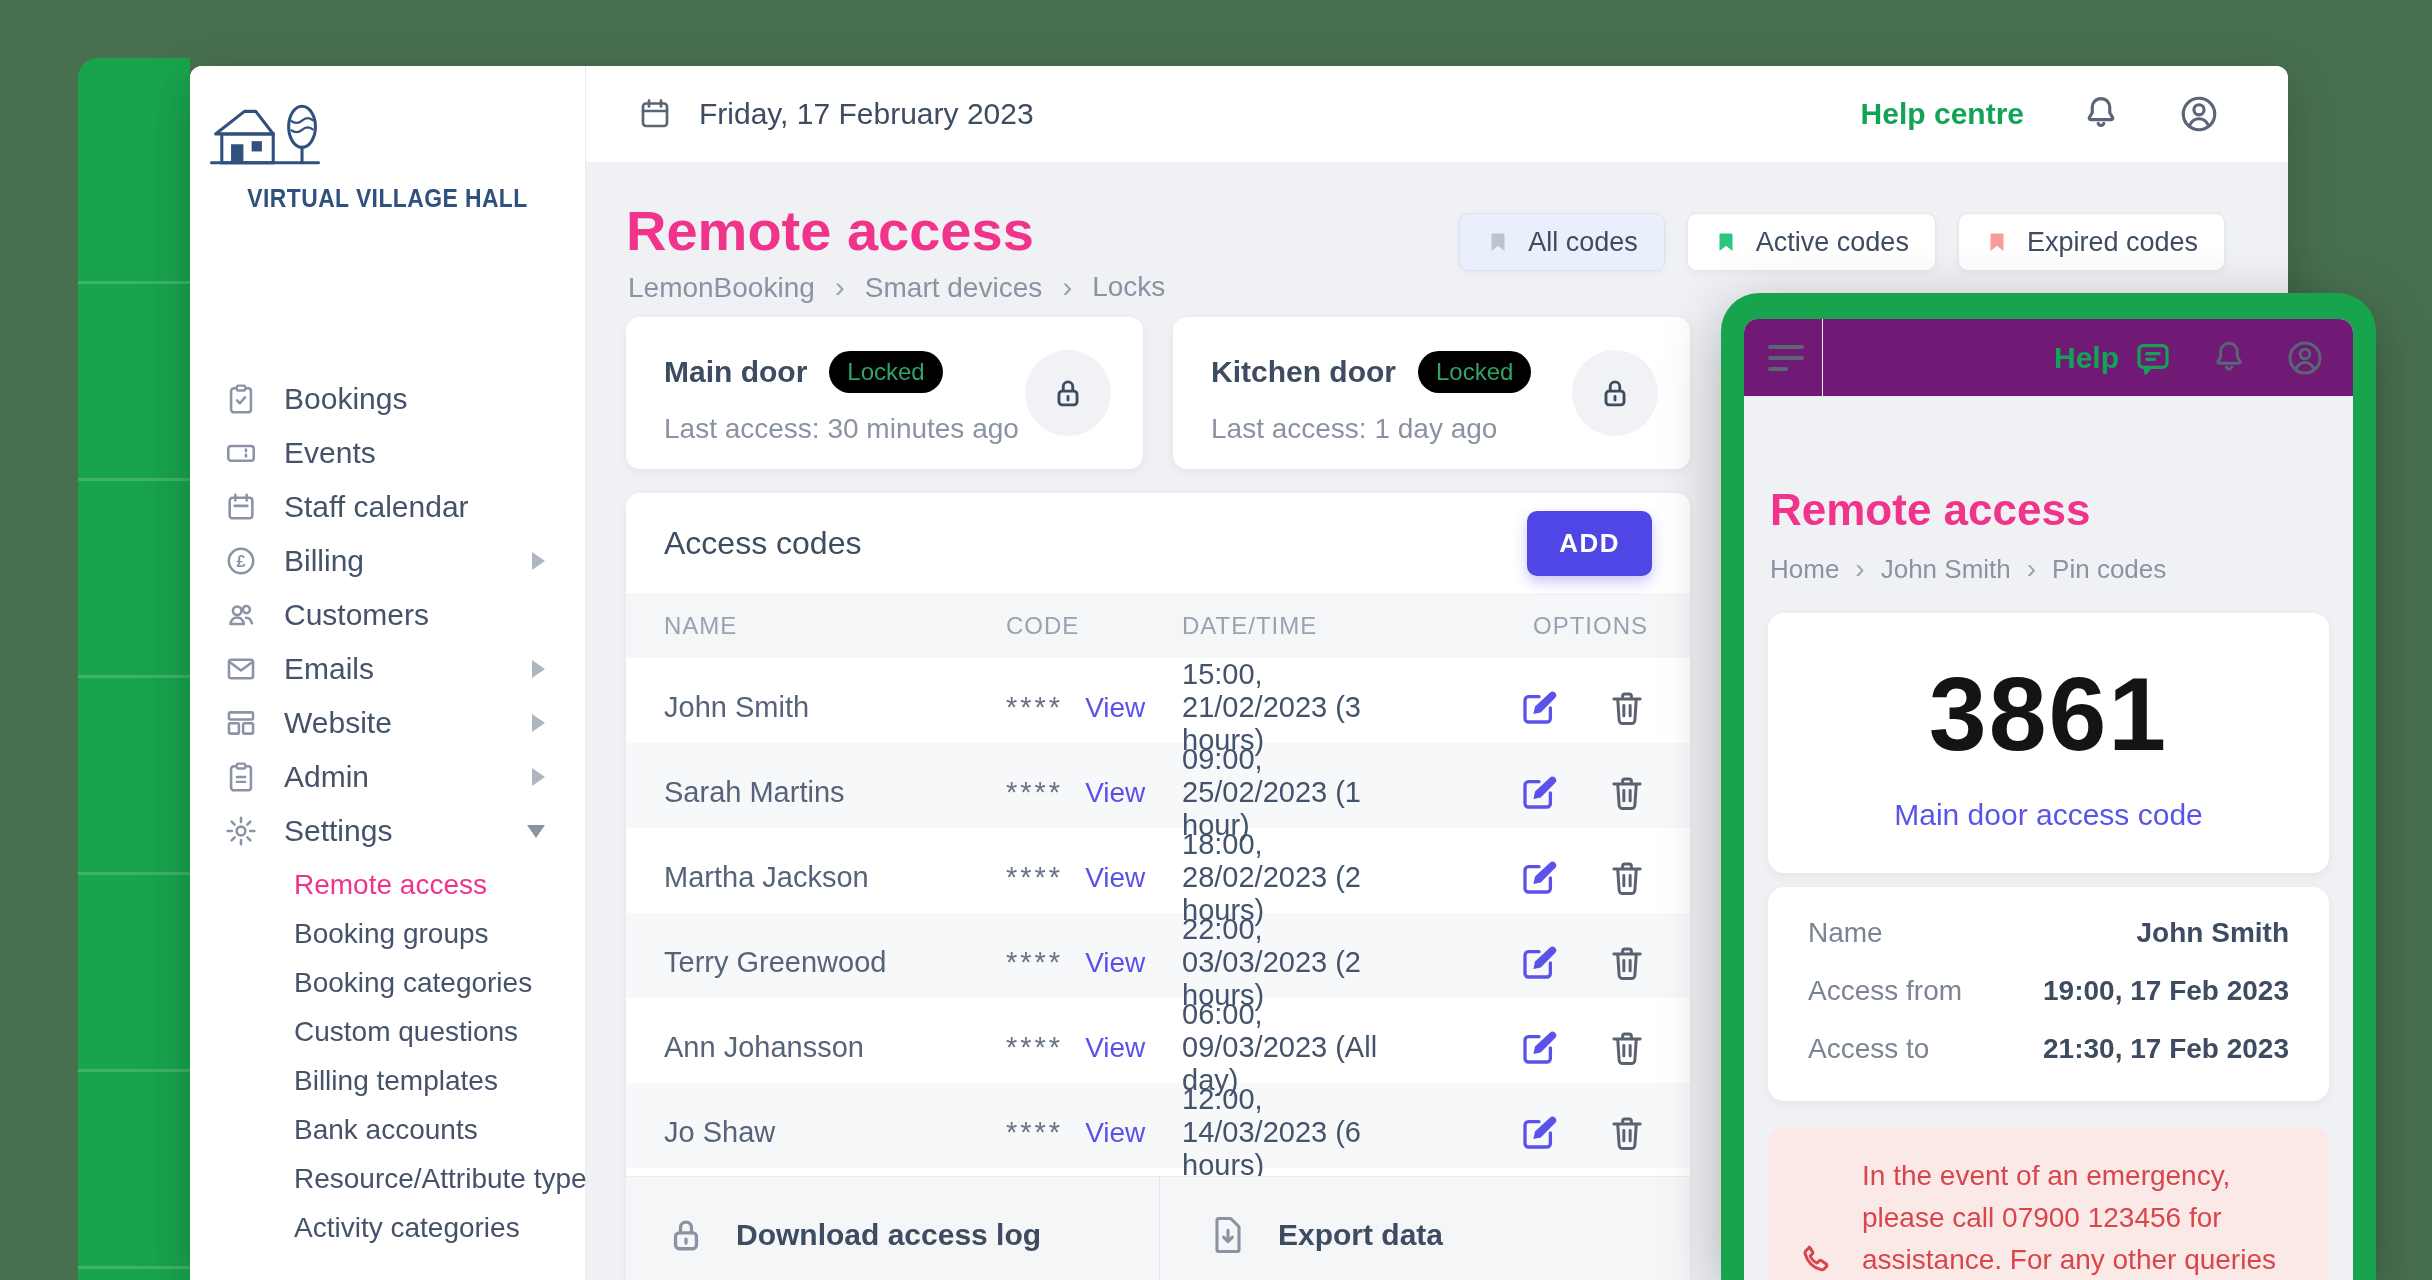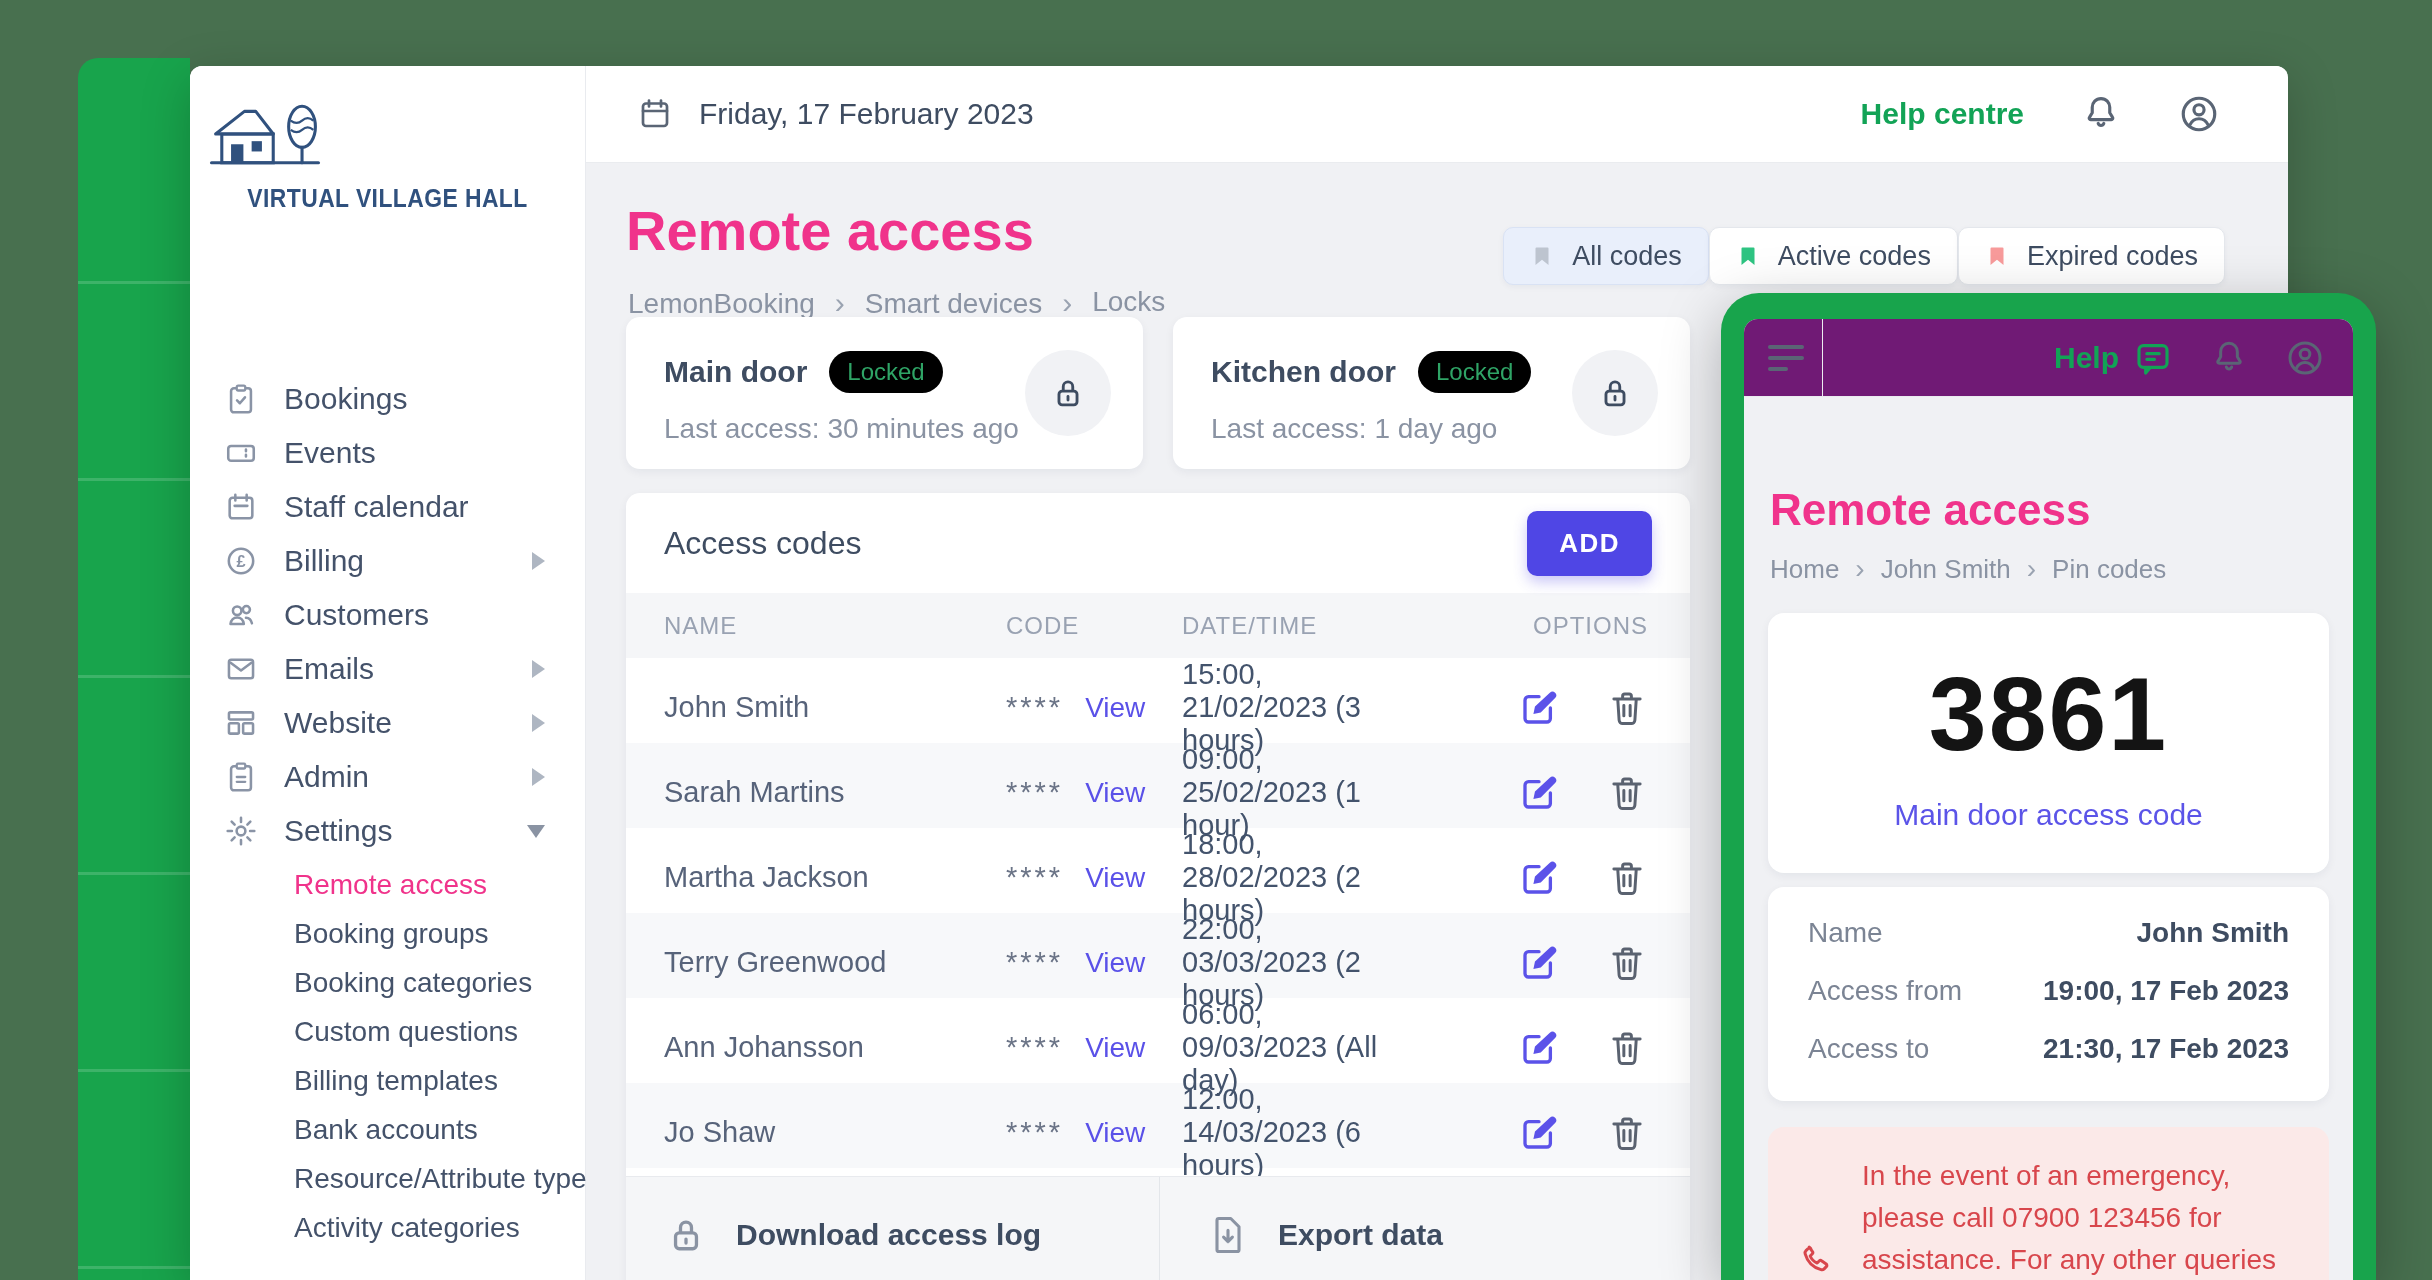--- a/index.html
+++ b/index.html
@@ -32,24 +32,24 @@
   .topbar{position:absolute;left:396px;right:0;top:0;height:97px;background:#fff;border-bottom:1px solid #EAECEF;border-radius:0 12px 0 0;
           display:flex;align-items:center;padding:0 68px 0 51px;box-sizing:border-box;}
   .tb-date{margin-left:26px;font-size:30px;color:#3E4C61;}
   .tb-right{margin-left:auto;display:flex;align-items:center;gap:56px;}
   .help-centre{font-size:30px;font-weight:bold;color:#12A356;cursor:pointer;}
   .tb-ic{width:42px;height:42px;color:#5A6575;}
 
   
   .content{position:absolute;left:396px;right:0;top:97px;bottom:0;background:#F0F1F4;}
   .page-title{position:absolute;left:40px;top:38px;font-size:56px;line-height:60px;font-weight:bold;color:#F0338B;}
-  .crumbs{position:absolute;left:42px;top:123px;display:flex;font-size:28px;color:#8A93A3;}
+  .crumbs{position:absolute;left:42px;top:107px;display:flex;align-items:center;font-size:28px;color:#8A93A3;}
   .crumb{white-space:nowrap;}
   .crumb:not(:last-child)::after{content:"›";margin:0 20px;color:#9AA3B1;font-size:30px;}
-  .chips{position:absolute;top:64px;right:63px;display:flex;}
+  .chips{position:absolute;top:50px;right:63px;display:flex;gap:22px;}
   .chip{height:58px;display:flex;align-items:center;gap:18px;padding:0 26px;background:#fff;border:1px solid #E4E7EC;border-radius:10px;
         font-size:27px;color:#3E4C61;box-shadow:0 2px 6px rgba(25,40,70,.05);cursor:pointer;box-sizing:border-box;white-space:nowrap;}
   .chip.sel{background:#E9EFFB;border-color:#D9E2F4;}
   .bm{width:24px;height:30px;}
 
   
   .lock-cards{position:absolute;left:40px;top:154px;display:flex;gap:30px;}
   .lcard{position:relative;width:517px;height:152px;background:#fff;border-radius:14px;box-shadow:0 3px 10px rgba(25,40,70,.06);box-sizing:border-box;padding:34px 0 0 38px;}
   .lc-row{display:flex;align-items:center;gap:22px;}
   .lc-title{font-size:30px;font-weight:bold;color:#3E4C61;}

